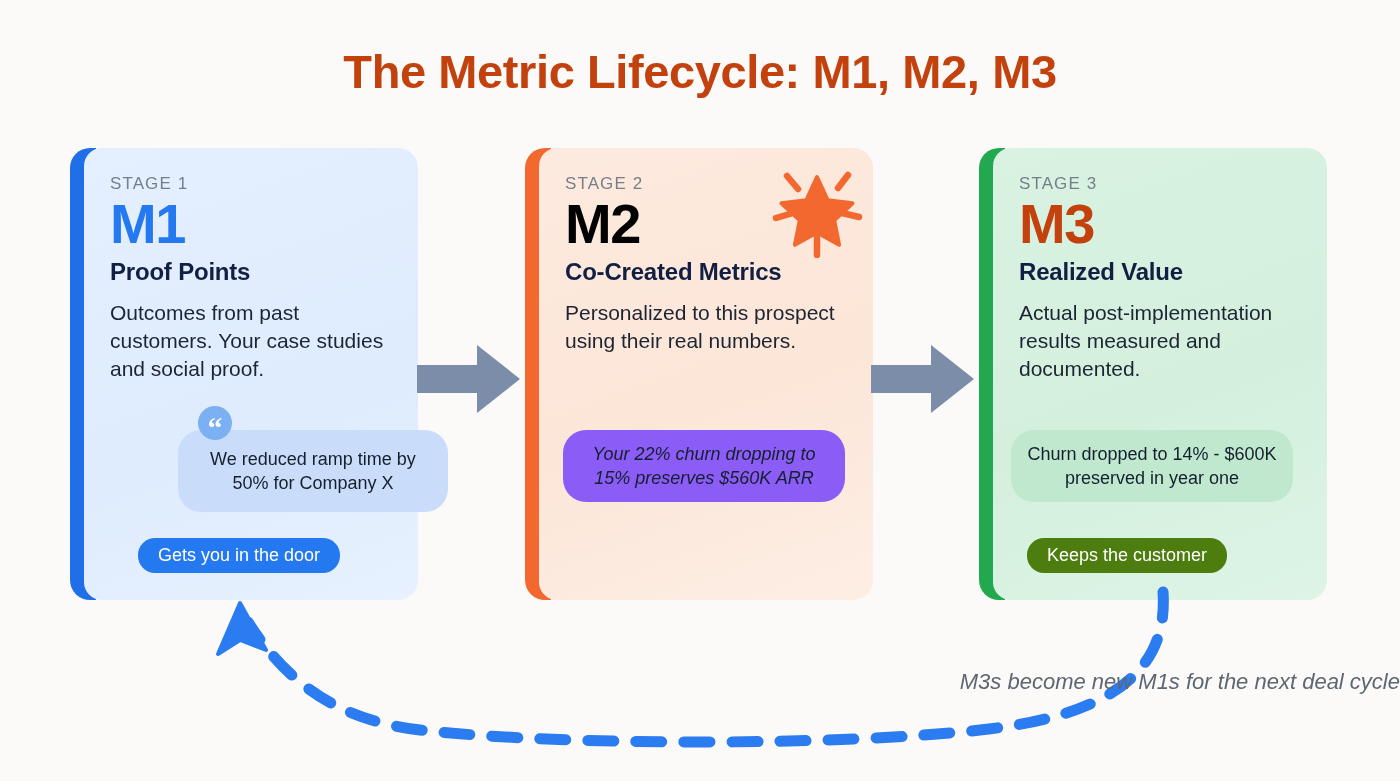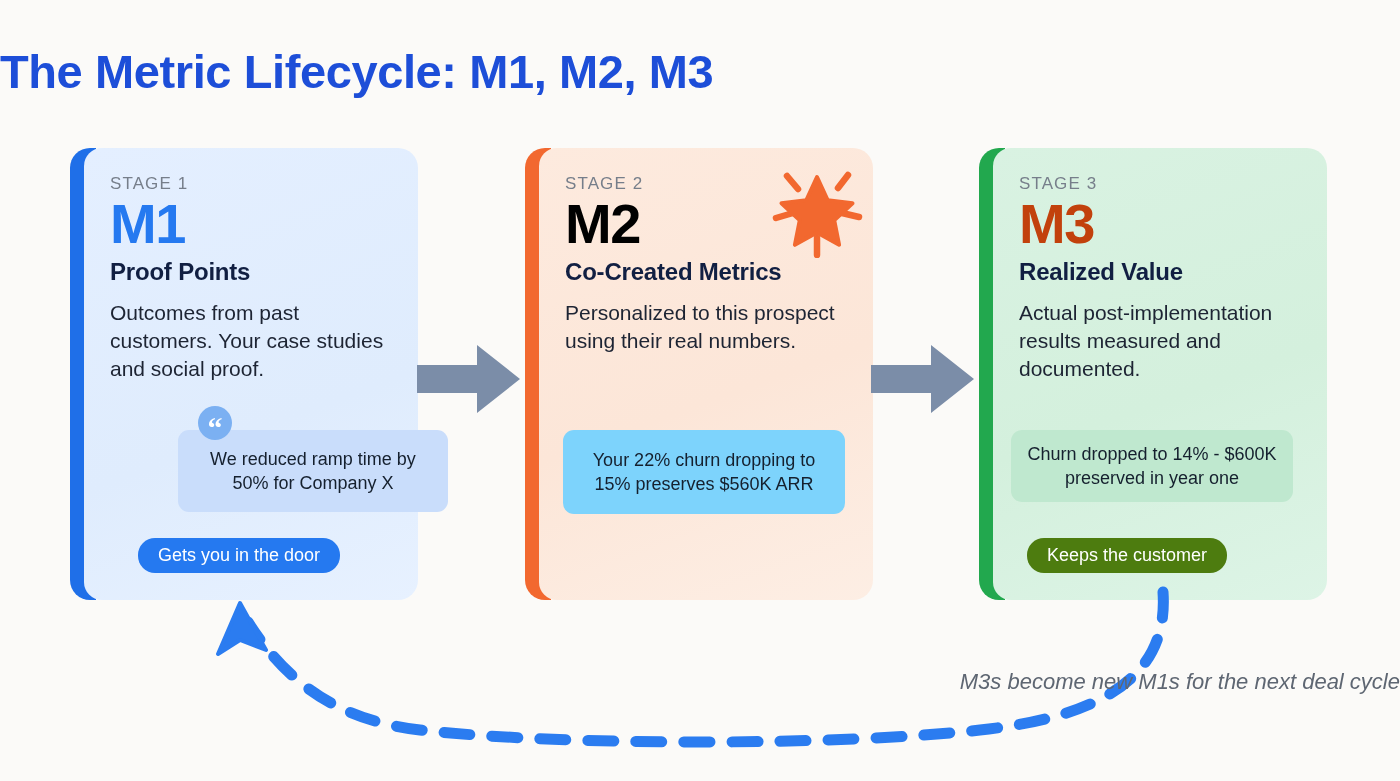--- a/index.html
+++ b/index.html
@@ -15,24 +15,24 @@
     font-family: "Liberation Sans", sans-serif;
     -webkit-font-smoothing: antialiased;
   }
 
   
   .title {
     position: absolute;
     top: 46px;
     left: 0;
     width: 1400px;
-    text-align: left;
+    text-align: center;
     font-size: 47px;
     font-weight: bold;
-    color: #1d4ed8;
+    color: #c2410c;
     letter-spacing: -0.4px;
     line-height: 1.1;
   }
 
   
   .cards {
     position: absolute;
     top: 148px;
     left: 0;
     width: 1400px;
@@ -111,38 +111,39 @@
     color: #1d2433;
     line-height: 1.33;
     margin: 13px 0 4px 0;
     max-width: 300px;
   }
   .card3 .card-desc { max-width: 304px; }
 
   
   .quote-box {
     position: absolute;
-    border-radius: 11px;
+    border-radius: 23px;
     box-sizing: border-box;
     text-align: center;
     font-size: 18px;
     line-height: 1.36;
     color: #15202e;
     display: flex;
     align-items: center;
     justify-content: center;
     padding: 12px 12px;
   }
   .card1 .quote-box {
     left: 108px; top: 282px; width: 270px; height: 82px;
     background: #c9ddfb;
   }
   .card2 .quote-box {
-    left: 38px; top: 282px; width: 282px; height: 84px;
-    background: #7dd3fc;
+    left: 38px; top: 282px; width: 282px; height: 72px;
+    background: #8b5cf6;
+    font-style: italic;
   }
   .card3 .quote-box {
     left: 32px; top: 282px; width: 282px; height: 72px;
     background: #bfe8cf;
   }
 
   .quote-mark {
     position: absolute;
     left: 128px;
     top: 258px;

